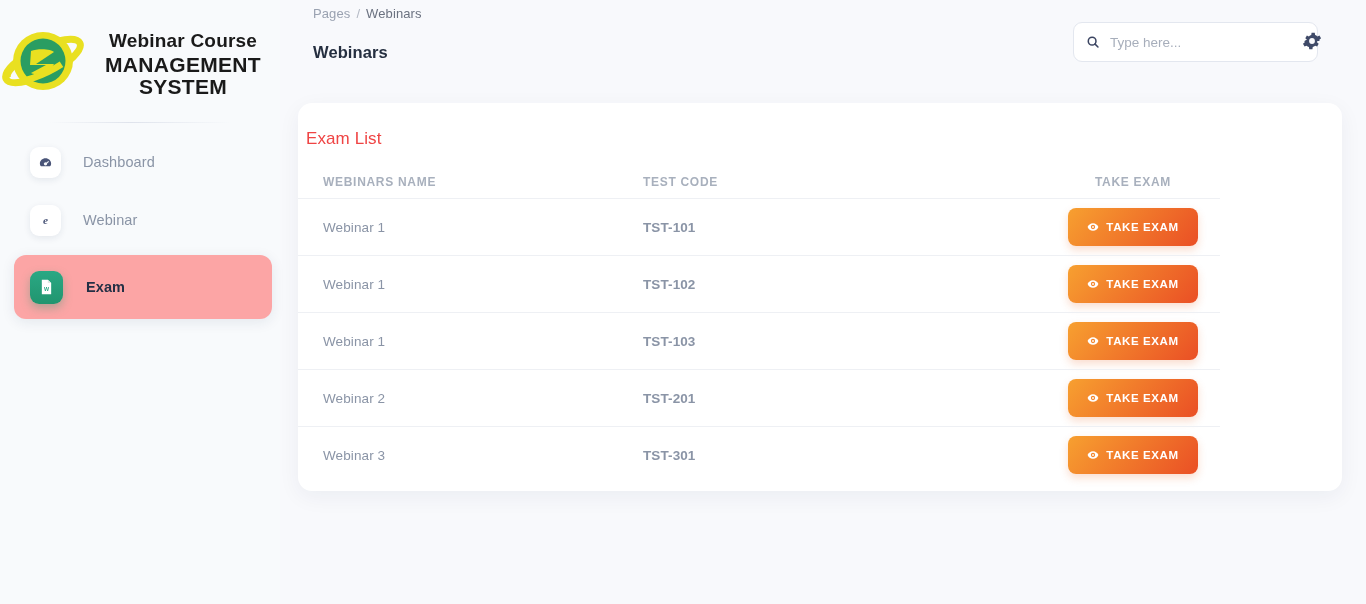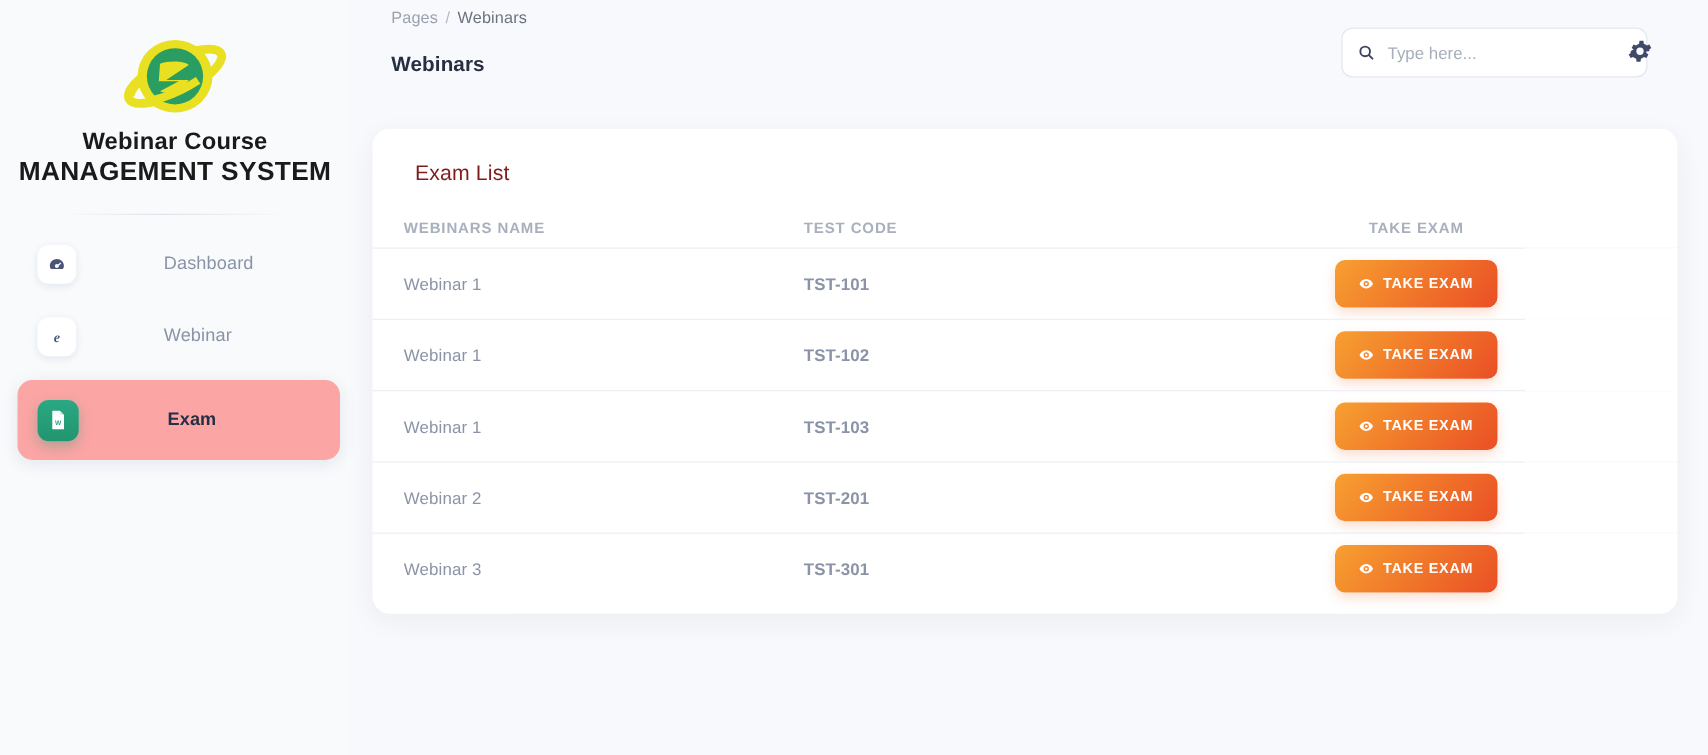--- a/index.html
+++ b/index.html
@@ -24,21 +24,21 @@
     position: absolute;
     left: 0; top: 0;
     width: 280px;
     height: 604px;
     background: #f8fafc;
   }
 
   .brand {
     padding-top: 26px;
     display: flex;
-    flex-direction: column;
+    flex-direction: row;
     align-items: center;
   }
 
   .brand-logo {
     width: 86px;
     height: 74px;
     position: relative;
   }
 
   .brand-title {
@@ -75,21 +75,20 @@
 
   .nav-item {
     display: flex;
     align-items: center;
     height: 46px;
     margin: 6px 0 12px 0;
     padding-left: 8px;
     border-radius: 12px;
     cursor: pointer;
     position: relative;
-    gap: 48px;
   }
   .nav-item.active {
     background: #fca5a5;
     box-shadow: 0 3px 14px rgba(23,43,77,0.09);
     height: 64px;
     margin: 9px -14px 14px -8px;
     padding-left: 16px;
   }
 
   .nav-icon {
@@ -198,24 +197,24 @@
     width: 1044px;
     height: 388px;
     background: #ffffff;
     border-radius: 14px;
     box-shadow: 0 6px 22px rgba(23,43,77,0.055);
     overflow: hidden;
   }
 
   .card-title {
     position: absolute;
-    left: 34px;
+    left: 8px;
     top: 26px;
     font-size: 17px;
-    color: #7f1d1d;
+    color: #ef4444;
     font-weight: 400;
     letter-spacing: 0.1px;
   }
 
   .table {
     position: absolute;
     top: 63px;
     left: 0;
     width: 100%;
   }

